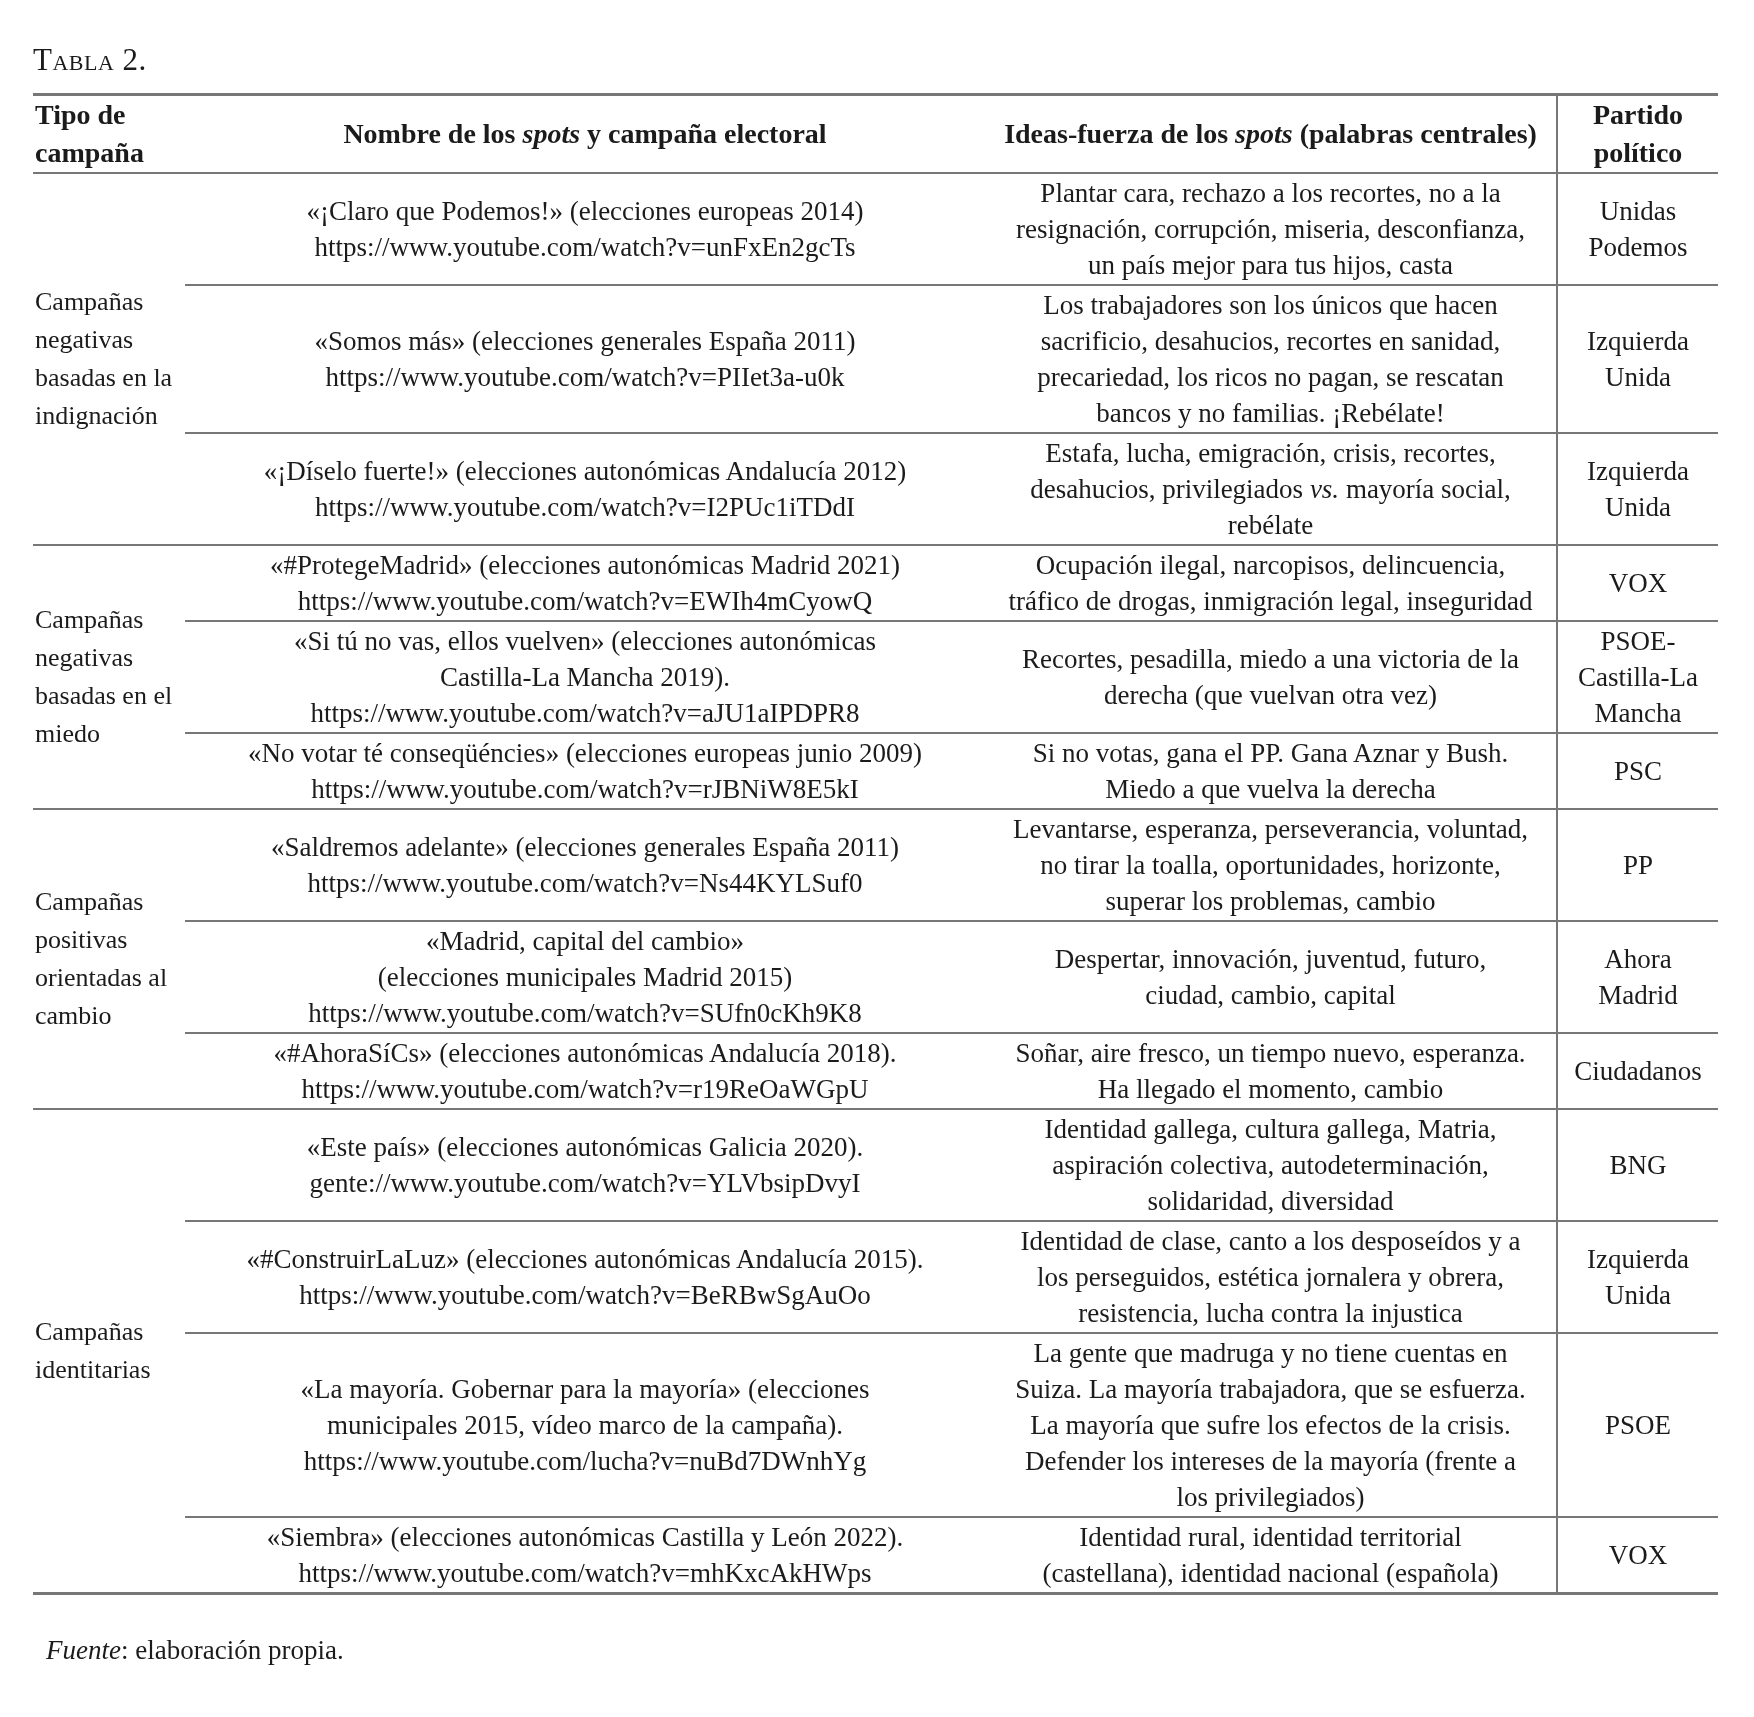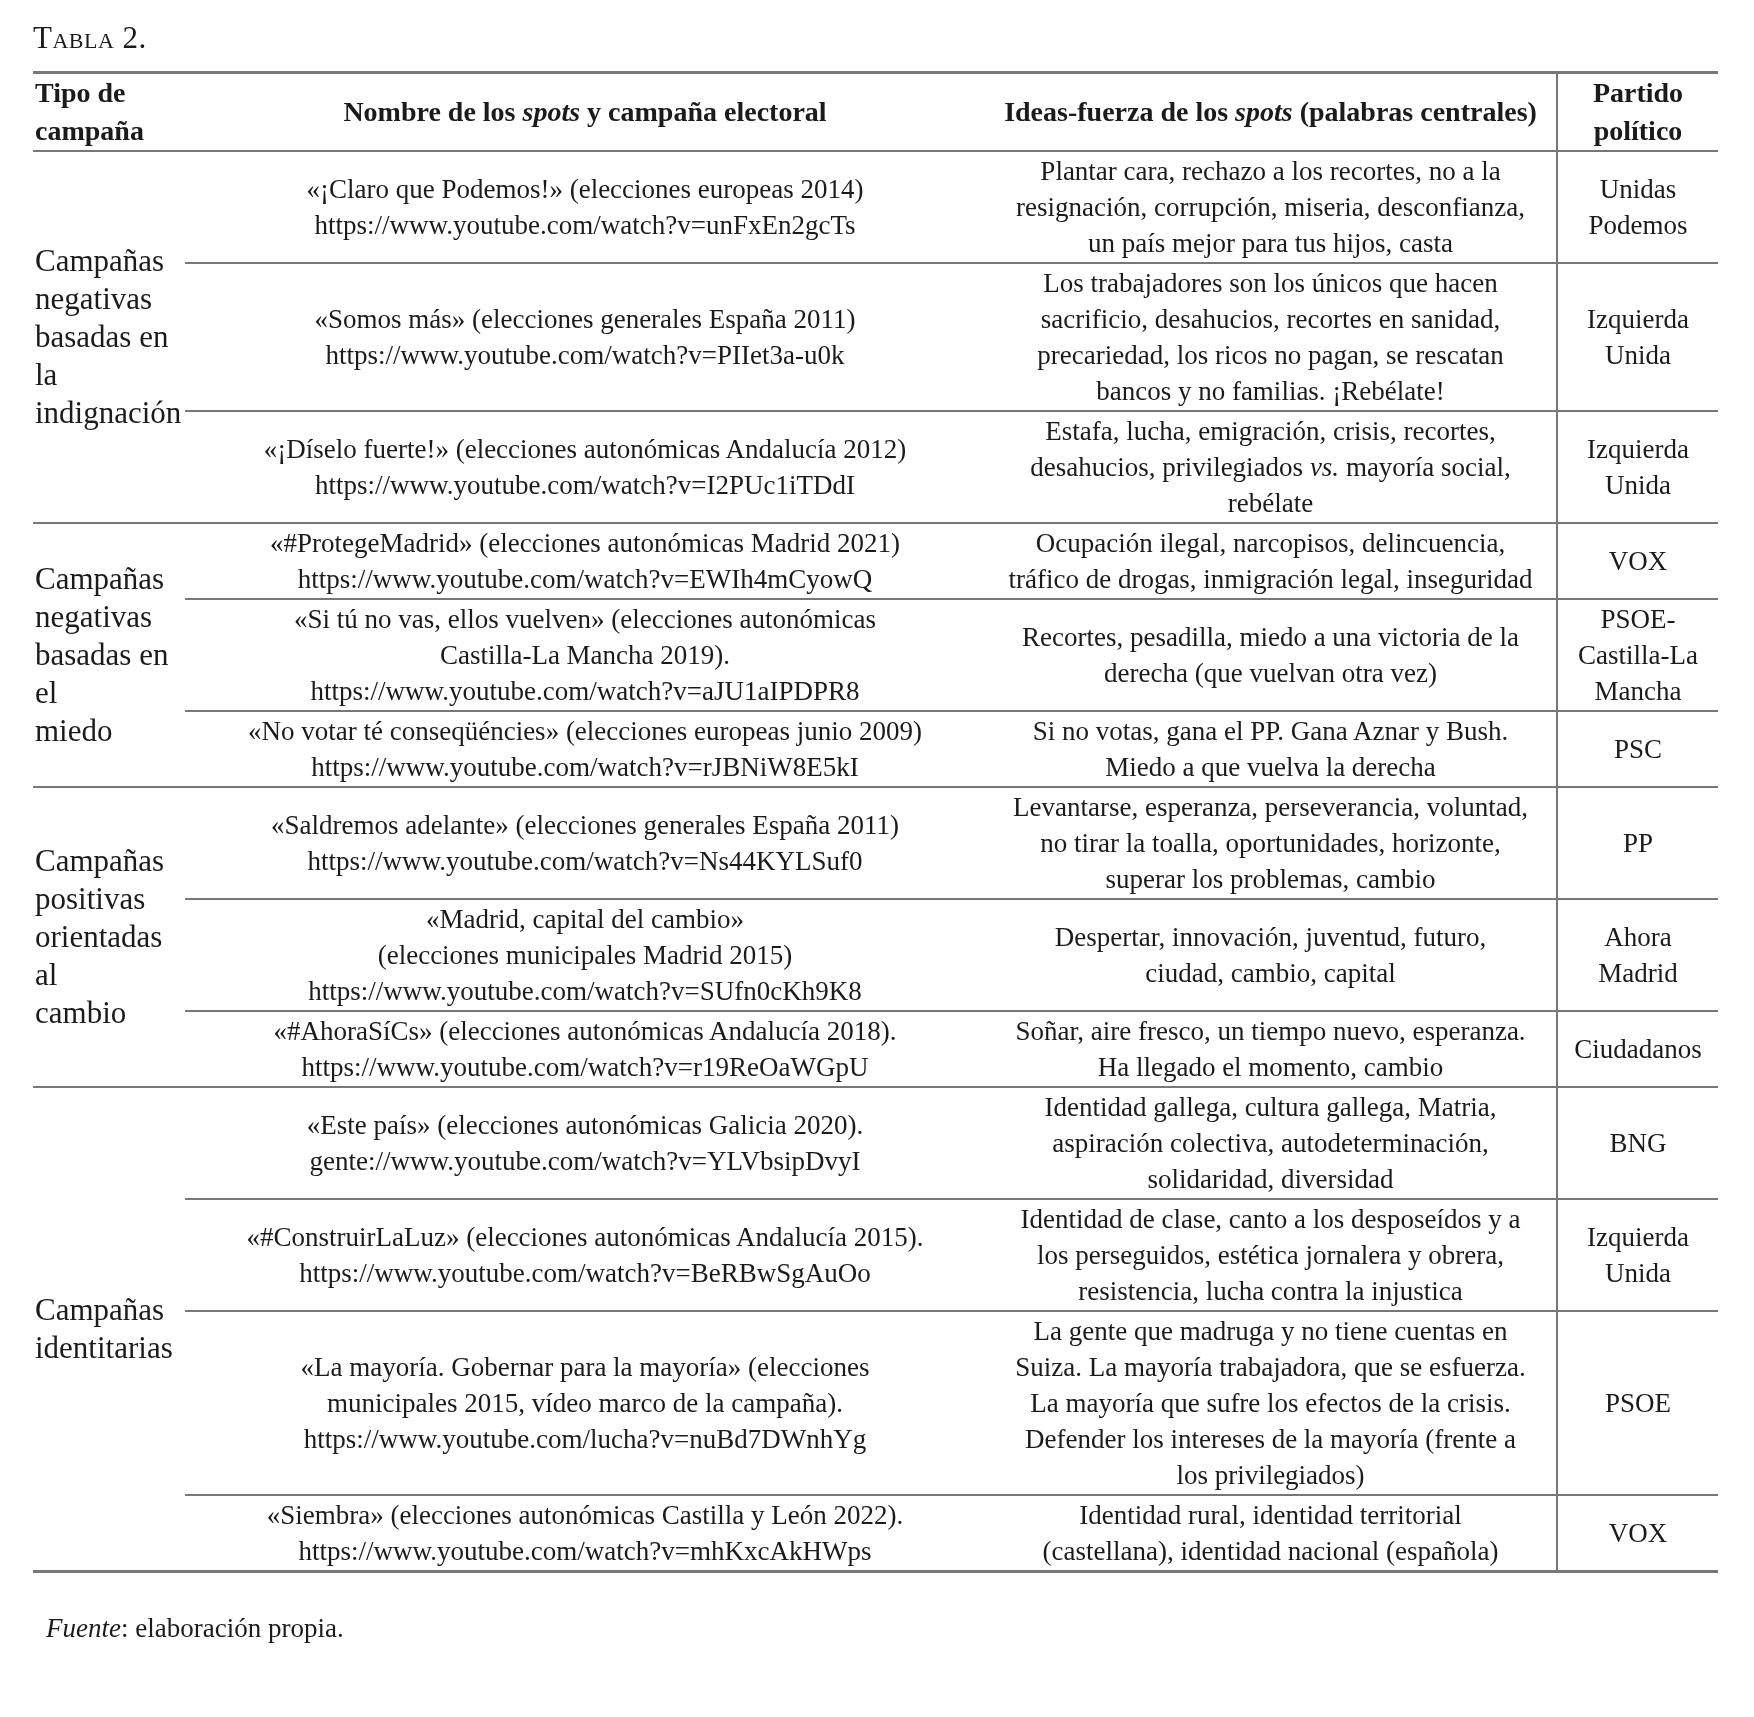--- a/index.html
+++ b/index.html
@@ -6,21 +6,21 @@
     --line:#777777;
     --text:#1b1b1b;
   }
   html,body{margin:0;padding:0;background:#ffffff;}
   body{
     width:1754px;height:1717px;
     font-family:"Liberation Serif","DejaVu Serif",serif;
     color:var(--text);
     box-sizing:border-box;
   }
-  .page{padding:20px 36px 0 33px;box-sizing:border-box;}
+  .page{padding:42px 36px 0 33px;box-sizing:border-box;}
   .caption-num{
     font-variant:small-caps;
     font-size:31px;line-height:36px;letter-spacing:0.5px;
   }
   .caption-title{
     font-variant:small-caps;
     font-size:31px;line-height:36px;letter-spacing:0.5px;
     margin-top:7px;
   }
   .caption-title i{font-variant:small-caps;}
@@ -42,21 +42,21 @@
     padding:1px 4px;font-weight:normal;
   }
   thead th{
     font-weight:bold;font-size:28px;line-height:38px;
     border-bottom:2px solid var(--line);
     padding:0 4px;
   }
   thead th.tipo{text-align:left;padding-left:2px;}
   .preline{white-space:pre-line;}
   tbody th.gtype{
-    text-align:left;font-size:31px;line-height:38px;
+    text-align:left;font-size:26px;line-height:38px;
     padding-left:2px;vertical-align:middle;
   }
   tr.gstart>th, tr.gstart>td{border-top:2px solid var(--line);}
   tr.inner>td{border-top:2px solid var(--line);}
   th.party,td.party{border-left:2px solid var(--line);}
   td.ideas i{font-style:italic;}
   .source{
     margin-top:38px;
     font-size:27px;line-height:34px;
     padding-left:1px;

